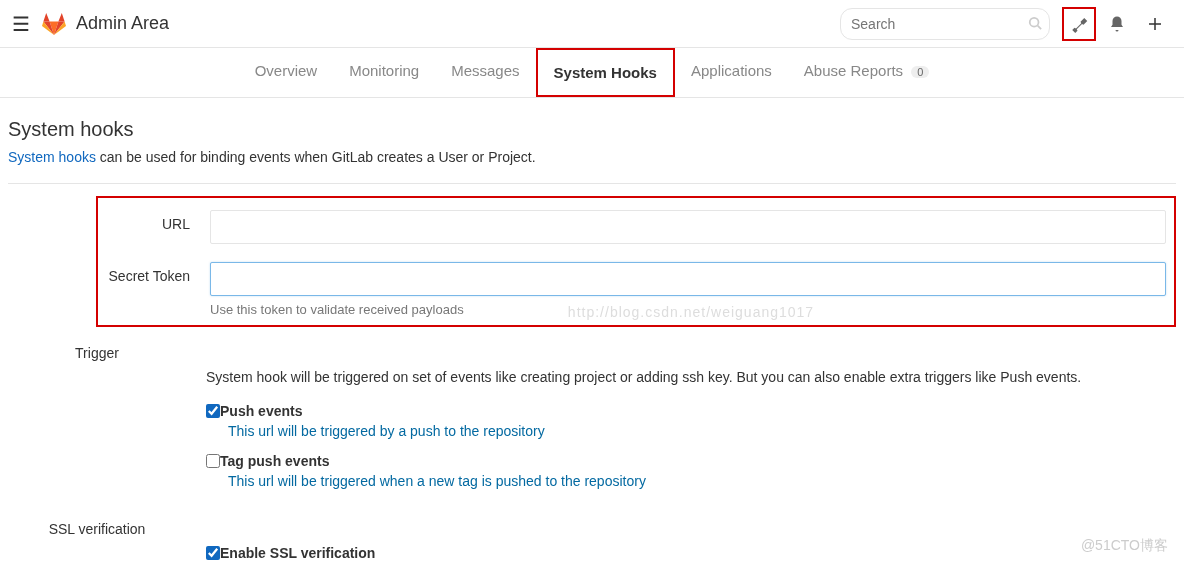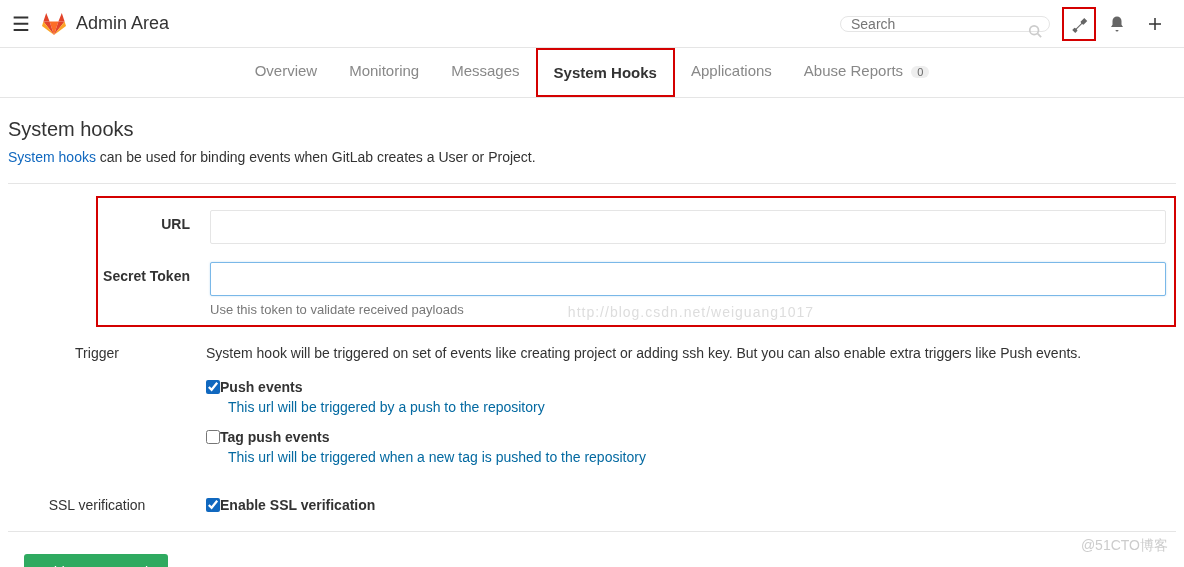--- a/index.html
+++ b/index.html
@@ -2,44 +2,44 @@
 <html><head>
   <meta charset="utf-8">
   <style>
     * { box-sizing: border-box; margin: 0; padding: 0; }
     body { font-family: -apple-system, BlinkMacSystemFont, "Segoe UI", Helvetica, Arial, sans-serif; font-size: 14px; color: #333; background: #fff; }
     .topbar { display: flex; align-items: center; padding: 8px 12px; border-bottom: 1px solid #e5e5e5; height: 48px; }
     .hamburger { font-size: 20px; margin-right: 12px; cursor: pointer; color: #333; }
     .logo { width: 24px; height: 24px; margin-right: 10px; }
     .admin-title { font-size: 18px; color: #333; font-weight: 400; }
     .topbar-right { margin-left: auto; display: flex; align-items: center; gap: 4px; }
-    .search-box { width: 210px; height: 16px; border: 1px solid #e5e5e5; border-radius: 12px; padding: 4px 30px 4px 10px; font-size: 14px; color: #999; position: relative; }
+    .search-box { width: 210px; height: 32px; border: 1px solid #e5e5e5; border-radius: 12px; padding: 4px 30px 4px 10px; font-size: 14px; color: #999; position: relative; }
     .search-wrap { position: relative; margin-right: 8px; }
     .search-icon { position: absolute; right: 8px; top: 8px; color: #ccc; pointer-events: none; }
     .icon-btn { width: 34px; height: 34px; display: flex; align-items: center; justify-content: center; cursor: pointer; color: #666; }
     .wrench-highlight { border: 2px solid #d40000; }
     .tabs { display: flex; justify-content: center; border-bottom: 1px solid #e5e5e5; padding: 0; }
     .tab { padding: 14px 16px; color: #888; cursor: pointer; font-size: 15px; position: relative; }
     .tab-highlight { border: 2px solid #d40000; color: #333; font-weight: 600; }
     .badge { display: inline-block; background: #eee; color: #666; border-radius: 8px; padding: 0 6px; font-size: 11px; margin-left: 4px; }
     .content { padding: 20px 8px 0 8px; }
     .page-title { font-size: 20px; font-weight: 400; margin-bottom: 8px; }
     .page-desc { font-size: 14px; color: #333; margin-bottom: 18px; }
     .page-desc a { color: #1068bf; text-decoration: none; }
     .hr { border: none; border-top: 1px solid #e5e5e5; margin-bottom: 12px; }
     .form-box { border: 2px solid #d40000; padding: 6px 2px 8px 2px; margin-bottom: 18px; margin-left: 88px; }
     .form-row { display: flex; align-items: flex-start; margin-bottom: 12px; padding-top: 6px; }
-    .form-label { width: 110px; text-align: right; padding-right: 20px; font-size: 14px; color: #333; padding-top: 6px; font-weight: bold; }
+    .form-label { width: 110px; text-align: right; padding-right: 20px; font-size: 14px; color: #333; padding-top: 6px; }
     .form-field { flex: 1; padding-right: 6px; }
     .text-input { width: 100%; height: 34px; border: 1px solid #e5e5e5; border-radius: 2px; padding: 6px 10px; font-size: 14px; }
     .text-input.focused { border: 1px solid #7ab8e8; box-shadow: 0 0 2px rgba(122,184,232,0.5); }
     .help-text { font-size: 13px; color: #777; margin-top: 6px; }
     .outer-row { display: flex; align-items: flex-start; margin-bottom: 18px; }
     .outer-label { width: 198px; text-align: center; padding-right: 20px; font-size: 14px; color: #333; padding-top: 0; }
-    .outer-field { flex: 1; }
+    .outer-field { flex: 1; margin-top: 24px; }
     .trigger-desc { font-size: 14px; margin-bottom: 18px; }
     .check-row { margin-bottom: 14px; }
     .check-line { display: flex; align-items: center; }
     .check-line input { width: 14px; height: 14px; accent-color: #1068bf; cursor: pointer; }
     .check-label { font-weight: 700; font-size: 14px; }
     .check-desc { font-size: 14px; color: #0369a1; margin-top: 4px; margin-left: 22px; }
     .submit-btn { background: #2faa60; color: #fff; border: none; padding: 10px 16px; font-size: 14px; border-radius: 3px; cursor: pointer; margin-top: 10px; margin-left: 16px; }
     .watermark { position: fixed; bottom: 12px; right: 16px; color: #ccc; font-size: 14px; }
     .watermark-center { position: absolute; left: 50%; transform: translateX(-50%); color: #ddd; font-size: 14px; letter-spacing: 1px; pointer-events: none; }
   </style>

